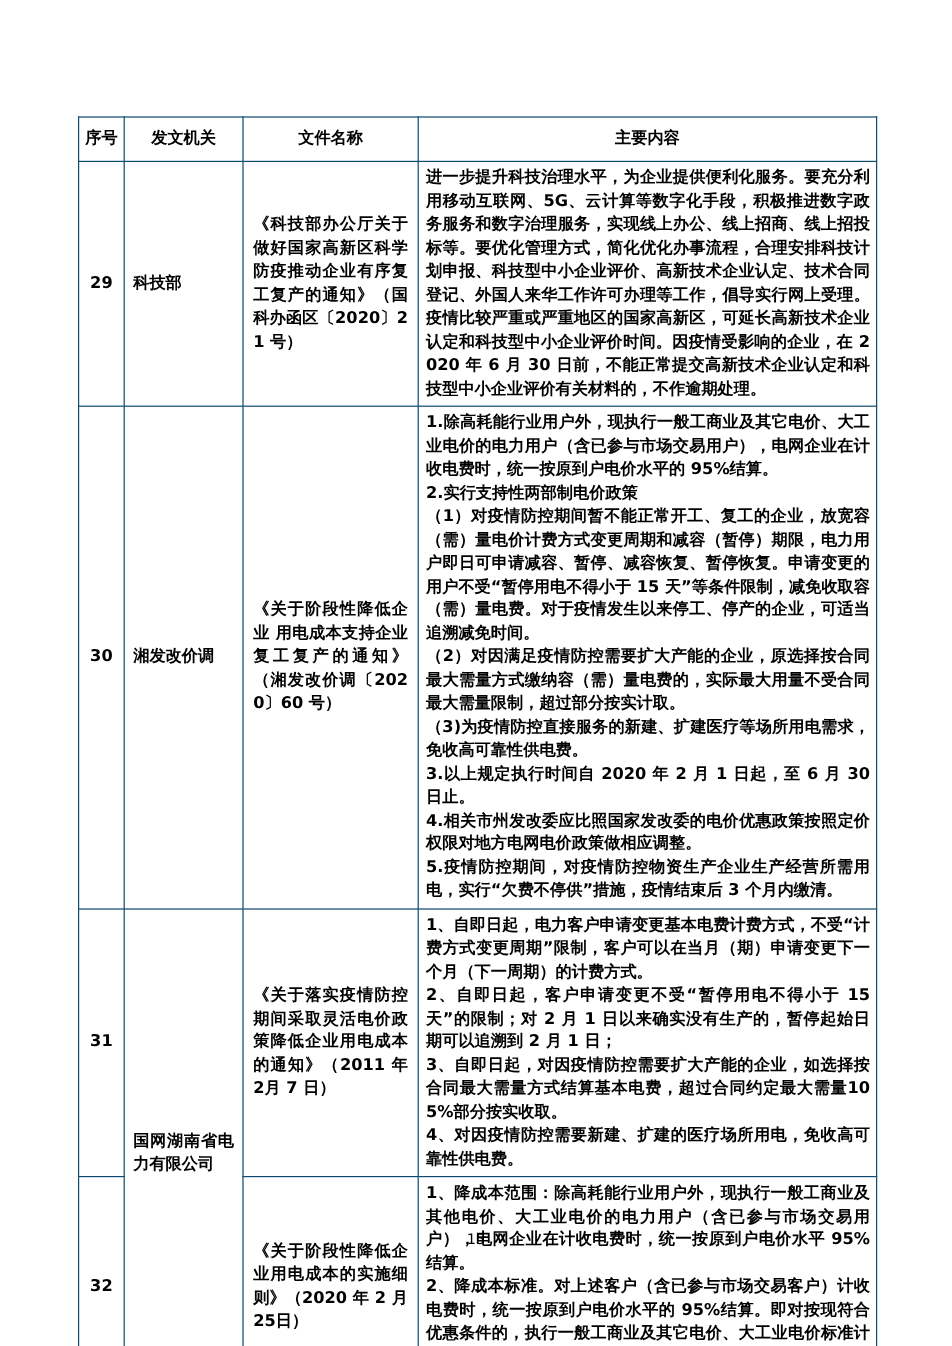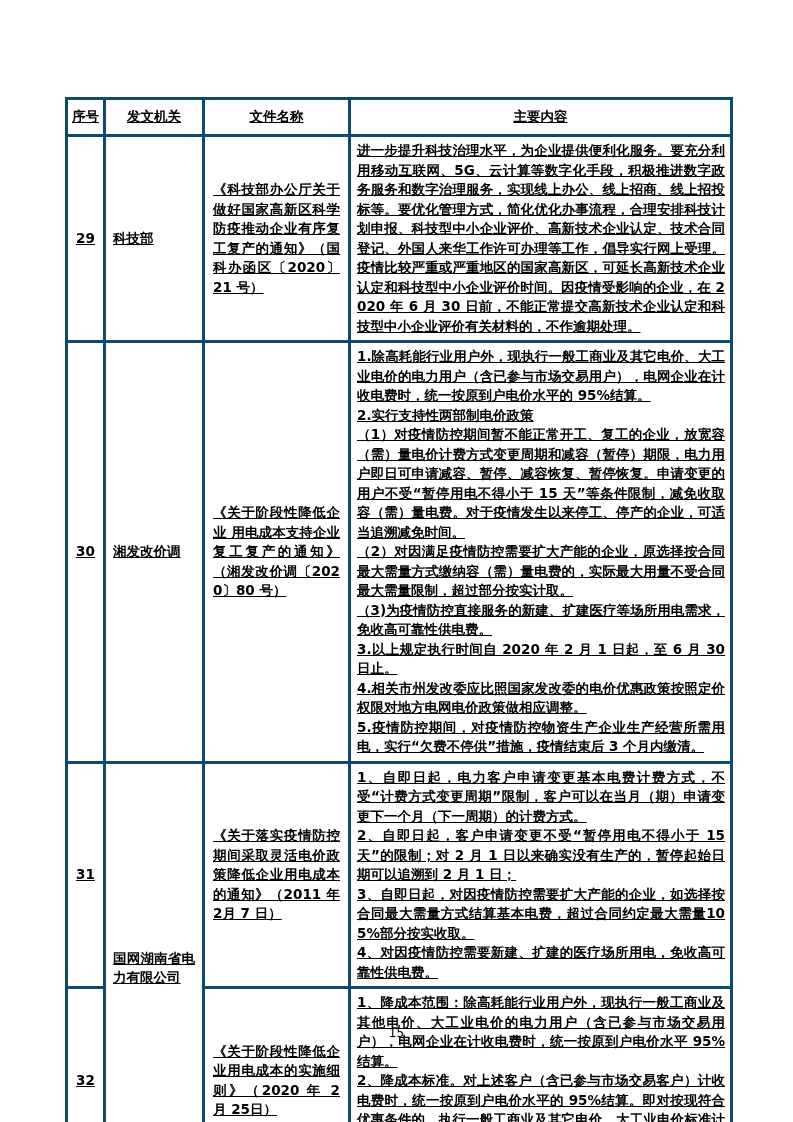--- a/index.html
+++ b/index.html
@@ -18,24 +18,23 @@
     left: 65px;
     top: 97px;
     width: 665px;
     border-collapse: collapse;
     table-layout: fixed;
     font-weight: bold;
     font-size: 13.5px;
     line-height: 19.5px;
   }
   table.doc-table th, table.doc-table td {
-    border: 3px solid #0c4a6e;
+    border: 1px solid #0c4a6e;
     vertical-align: middle;
     word-break: break-all;
-    text-decoration: underline;
   }
   th.hdr {
     text-align: center;
     font-size: 13.5px;
     padding: 2px 3px;
   }
   td.cell-no {
     text-align: center;
     padding: 2px 2px;
   }
@@ -85,21 +84,21 @@
     <tbody>
       <tr style="height:188px">
         <td class="cell-no">29</td>
         <td class="cell-agency">科技部</td>
         <td class="cell-doc">《科技部办公厅关于做好国家高新区科学防疫推动企业有序复工复产的通知》（国科办函区〔2020〕21 号）</td>
         <td class="cell-content">进一步提升科技治理水平，为企业提供便利化服务。要充分利用移动互联网、5G、云计算等数字化手段，积极推进数字政务服务和数字治理服务，实现线上办公、线上招商、线上招投标等。要优化管理方式，简化优化办事流程，合理安排科技计划申报、科技型中小企业评价、高新技术企业认定、技术合同登记、外国人来华工作许可办理等工作，倡导实行网上受理。疫情比较严重或严重地区的国家高新区，可延长高新技术企业认定和科技型中小企业评价时间。因疫情受影响的企业，在 2020 年 6 月 30 日前，不能正常提交高新技术企业认定和科技型中小企业评价有关材料的，不作逾期处理。</td>
       </tr>
       <tr style="height:329px">
         <td class="cell-no">30</td>
         <td class="cell-agency">湘发改价调</td>
-        <td class="cell-doc">《关于阶段性降低企业 用电成本支持企业复工复产的通知》（湘发改价调〔2020〕80 号）</td>
+        <td class="cell-doc">《关于阶段性降低企业 用电成本支持企业复工复产的通知》（湘发改价调〔2020〕60 号）</td>
         <td class="cell-content">1.除高耗能行业用户外，现执行一般工商业及其它电价、大工业电价的电力用户（含已参与市场交易用户），电网企业在计收电费时，统一按原到户电价水平的 95%结算。
 2.实行支持性两部制电价政策
 （1）对疫情防控期间暂不能正常开工、复工的企业，放宽容（需）量电价计费方式变更周期和减容（暂停）期限，电力用户即日可申请减容、暂停、减容恢复、暂停恢复。申请变更的用户不受“暂停用电不得小于 15 天”等条件限制，减免收取容（需）量电费。对于疫情发生以来停工、停产的企业，可适当追溯减免时间。
 （2）对因满足疫情防控需要扩大产能的企业，原选择按合同最大需量方式缴纳容（需）量电费的，实际最大用量不受合同最大需量限制，超过部分按实计取。
 （3)为疫情防控直接服务的新建、扩建医疗等场所用电需求，免收高可靠性供电费。
 3.以上规定执行时间自 2020 年 2 月 1 日起，至 6 月 30 日止。
 4.相关市州发改委应比照国家发改委的电价优惠政策按照定价权限对地方电网电价政策做相应调整。
 5.疫情防控期间，对疫情防控物资生产企业生产经营所需用电，实行“欠费不停供”措施，疫情结束后 3 个月内缴清。</td>
       </tr>
       <tr style="height:195px">

